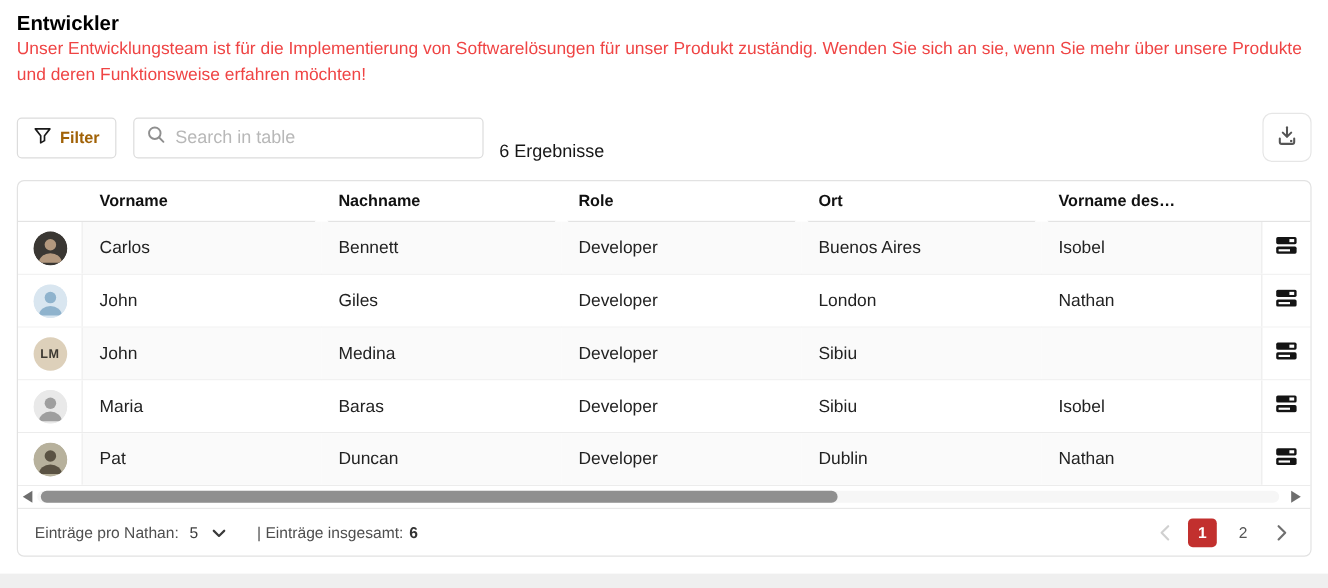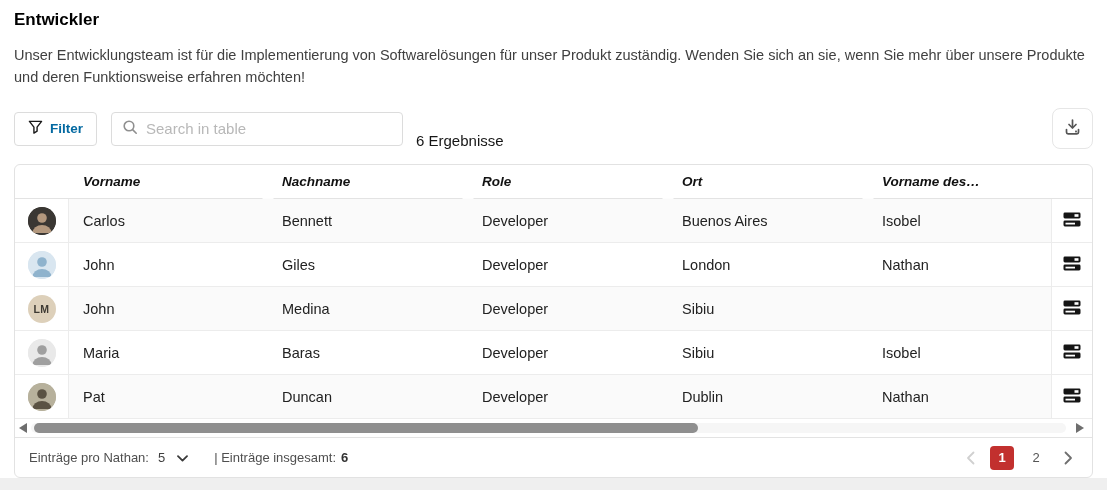--- a/index.html
+++ b/index.html
@@ -9,29 +9,29 @@
     background: #ffffff;
     color: #1d1d1d;
     display: flex;
     flex-direction: column;
     overflow: hidden;
   }
   .page { padding: 0 14px; flex: 1 0 auto; }
   .page-bottom { height: 12px; background: #efefef; flex: 0 0 auto; }
 
   .title { font-size: 17px; font-weight: 700; color: #000000; margin-top: 9px; line-height: 22px; }
-  .description { margin-top: 14px; font-size: 14.5px; line-height: 21.5px; color: #404040; max-width: 1079px; }
+  .description { margin-top: 0; font-size: 14.5px; line-height: 21.5px; color: #ef4444; max-width: 1079px; }
 
   
   .toolbar { margin-top: 20px; height: 41px; display: flex; align-items: center; }
   .filter-btn {
     display: inline-flex; align-items: center; gap: 7px;
     height: 34px; padding: 0 13px;
     border: 1px solid #dcdcdc; border-radius: 4px; background: #fff;
-    font-size: 13.5px; font-weight: 700; color: #0369a1; cursor: pointer;
+    font-size: 13.5px; font-weight: 700; color: #a16207; cursor: pointer;
   }
   .search-box {
     margin-left: 14px; width: 292px; height: 34px;
     border: 1px solid #dcdcdc; border-radius: 4px; background: #fff;
     display: flex; align-items: center; padding: 0 10px; gap: 8px;
   }
   .search-box input {
     border: none; outline: none; flex: 1; font-size: 15px;
     font-family: "Liberation Sans", sans-serif; color: #333; background: transparent;
   }
@@ -47,21 +47,21 @@
   .table-widget {
     margin-top: 15px; border: 1px solid #e2e2e2; border-radius: 6px;
     background: #fff; overflow: hidden; width: 1079px;
   }
   .grid-row {
     display: grid;
     grid-template-columns: 54px 199px 200px 200px 200px 183px 1fr;
     align-items: stretch;
   }
   .thead { height: 34px; position: relative; }
-  .thead .cell { font-size: 13.5px; font-weight: 700; color: #111; display: flex; align-items: center; padding: 0 14px; font-style: italic; }
+  .thead .cell { font-size: 13.5px; font-weight: 700; color: #111; display: flex; align-items: center; padding: 0 14px; }
   .thead { border-bottom: 1px solid #e3e3e3; }
   .notch { position: absolute; bottom: -1px; width: 12px; height: 6px; background: #fff; clip-path: polygon(50% 0, 100% 100%, 0 100%); opacity: .9; }
 
   .trow { height: 44px; border-bottom: 1px solid #ececec; }
   .trow:last-of-type { border-bottom: none; }
   .trow.stripe .cell { background: #fafafa; }
   .trow .cell { font-size: 14.5px; color: #222; display: flex; align-items: center; padding: 0 14px; background: #fff; }
   .cell-avatar { justify-content: center; background: #fff !important; border-right: 1px solid #ececec; padding: 0 !important; }
   .cell-action { justify-content: center; background: #fff !important; border-left: 1px solid #ececec; padding: 0 !important; cursor: pointer; }
 

